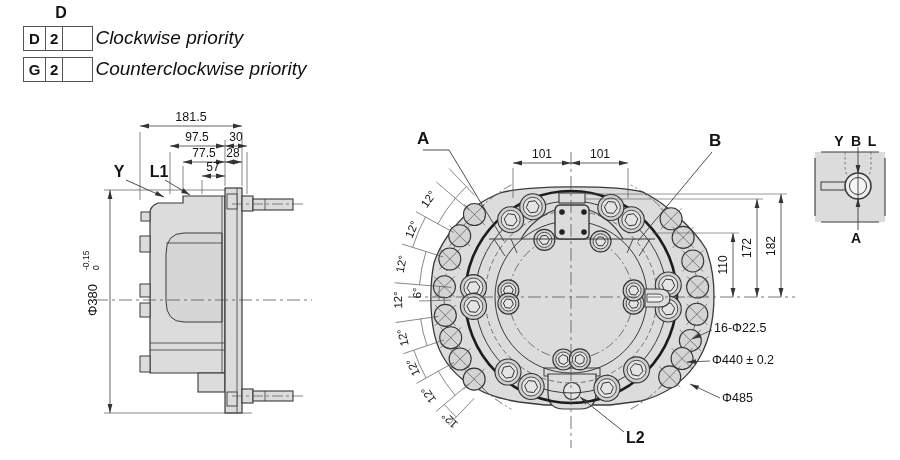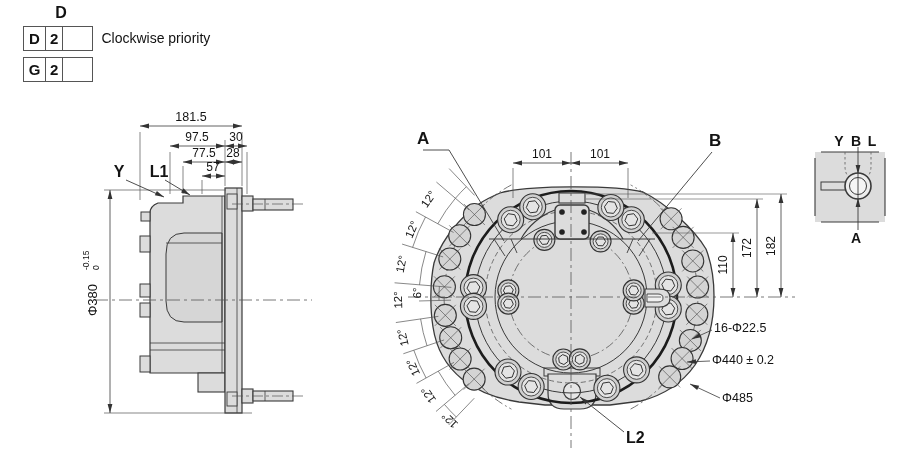--- a/index.html
+++ b/index.html
@@ -6,37 +6,38 @@
   body{width:900px;height:460px;position:relative;font-family:"Liberation Sans",sans-serif;overflow:hidden;}
   #drawing{position:absolute;left:0;top:0;}
   svg{font-family:"Liberation Sans",sans-serif;}
   .legend{position:absolute;left:23px;top:4px;z-index:5;}
   .legend-head{margin-left:28px;width:20px;text-align:center;font-weight:bold;font-size:16px;color:#111;margin-bottom:3px;}
   .legend-row{display:flex;align-items:center;margin-bottom:5px;height:26px;}
   .cell{border:1.3px solid #555;height:25px;box-sizing:border-box;display:flex;align-items:center;justify-content:center;font-weight:bold;font-size:15px;color:#111;background:#fff;}
   .cell.code{width:23px;}
   .cell.num{width:19px;margin-left:-1.3px;}
   .cell.blank{width:31px;margin-left:-1.3px;}
-  .row-label{margin-left:8px;font-size:14px;color:#111;white-space:nowrap;}
+  .row-label{margin-left:2px;font-size:19px;color:#111;white-space:nowrap;font-style:italic;}
 </style>
 </head>
 <body>
 
 <div class="legend">
   <div class="legend-head">D</div>
   <div class="legend-row">
     <span class="cell code">D</span>
     <span class="cell num">2</span>
     <span class="cell blank"></span>
     <span class="row-label">Clockwise priority</span>
   </div>
   <div class="legend-row">
     <span class="cell code">G</span>
     <span class="cell num">2</span>
     <span class="cell blank"></span>
+    <span class="row-label">Counterclockwise priority</span>
   </div>
 </div>
 
 <svg id="drawing" width="900" height="460" viewBox="0 0 900 460">
     <g>
       <path d="M150,373 L150,213 Q150,206 158,203 L183,203 L183,196 L225,196 L225,373 Z" fill="#dcdcdc" stroke="#3a3a3a" stroke-width="1.2"></path>
       <rect x="198" y="373" width="27" height="19" fill="#dcdcdc" stroke="#3a3a3a" stroke-width="1.1"></rect>
       <rect x="141" y="212" width="9" height="9" fill="#dcdcdc" stroke="#3a3a3a" stroke-width="1"></rect>
       <rect x="140" y="236" width="10" height="16" fill="#dcdcdc" stroke="#3a3a3a" stroke-width="1"></rect>
       <rect x="140" y="284" width="10" height="13" fill="#dcdcdc" stroke="#3a3a3a" stroke-width="1"></rect>

